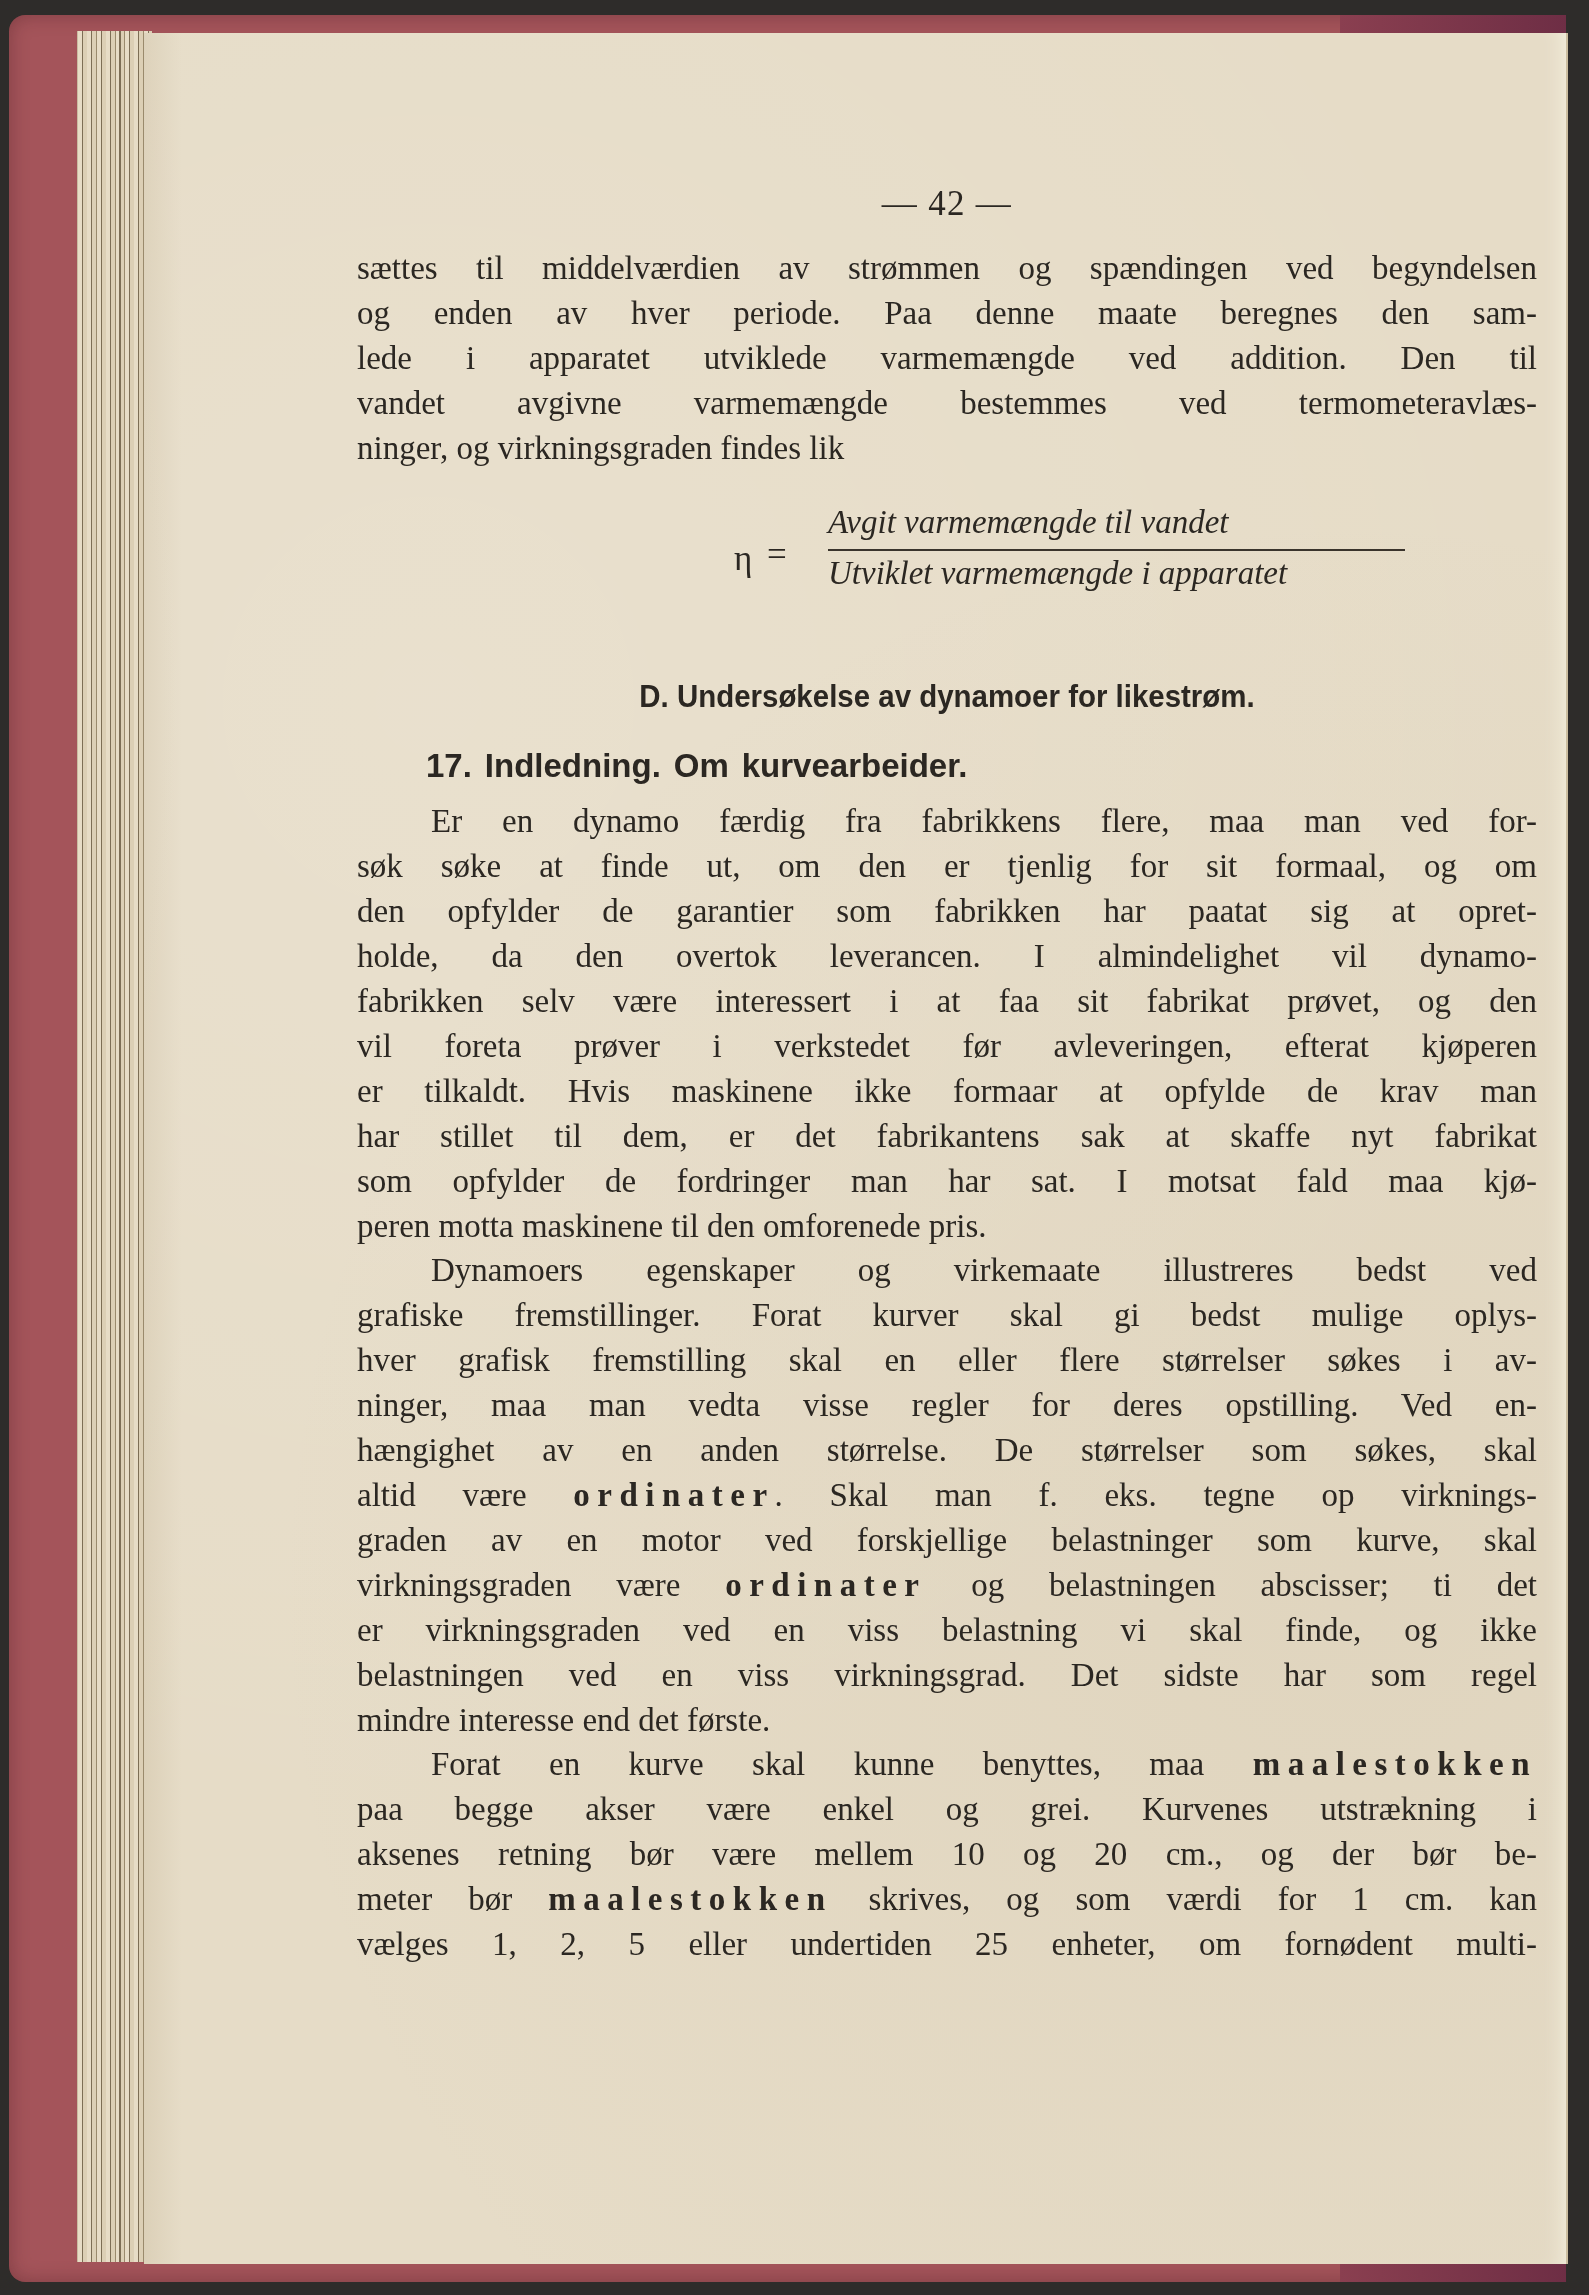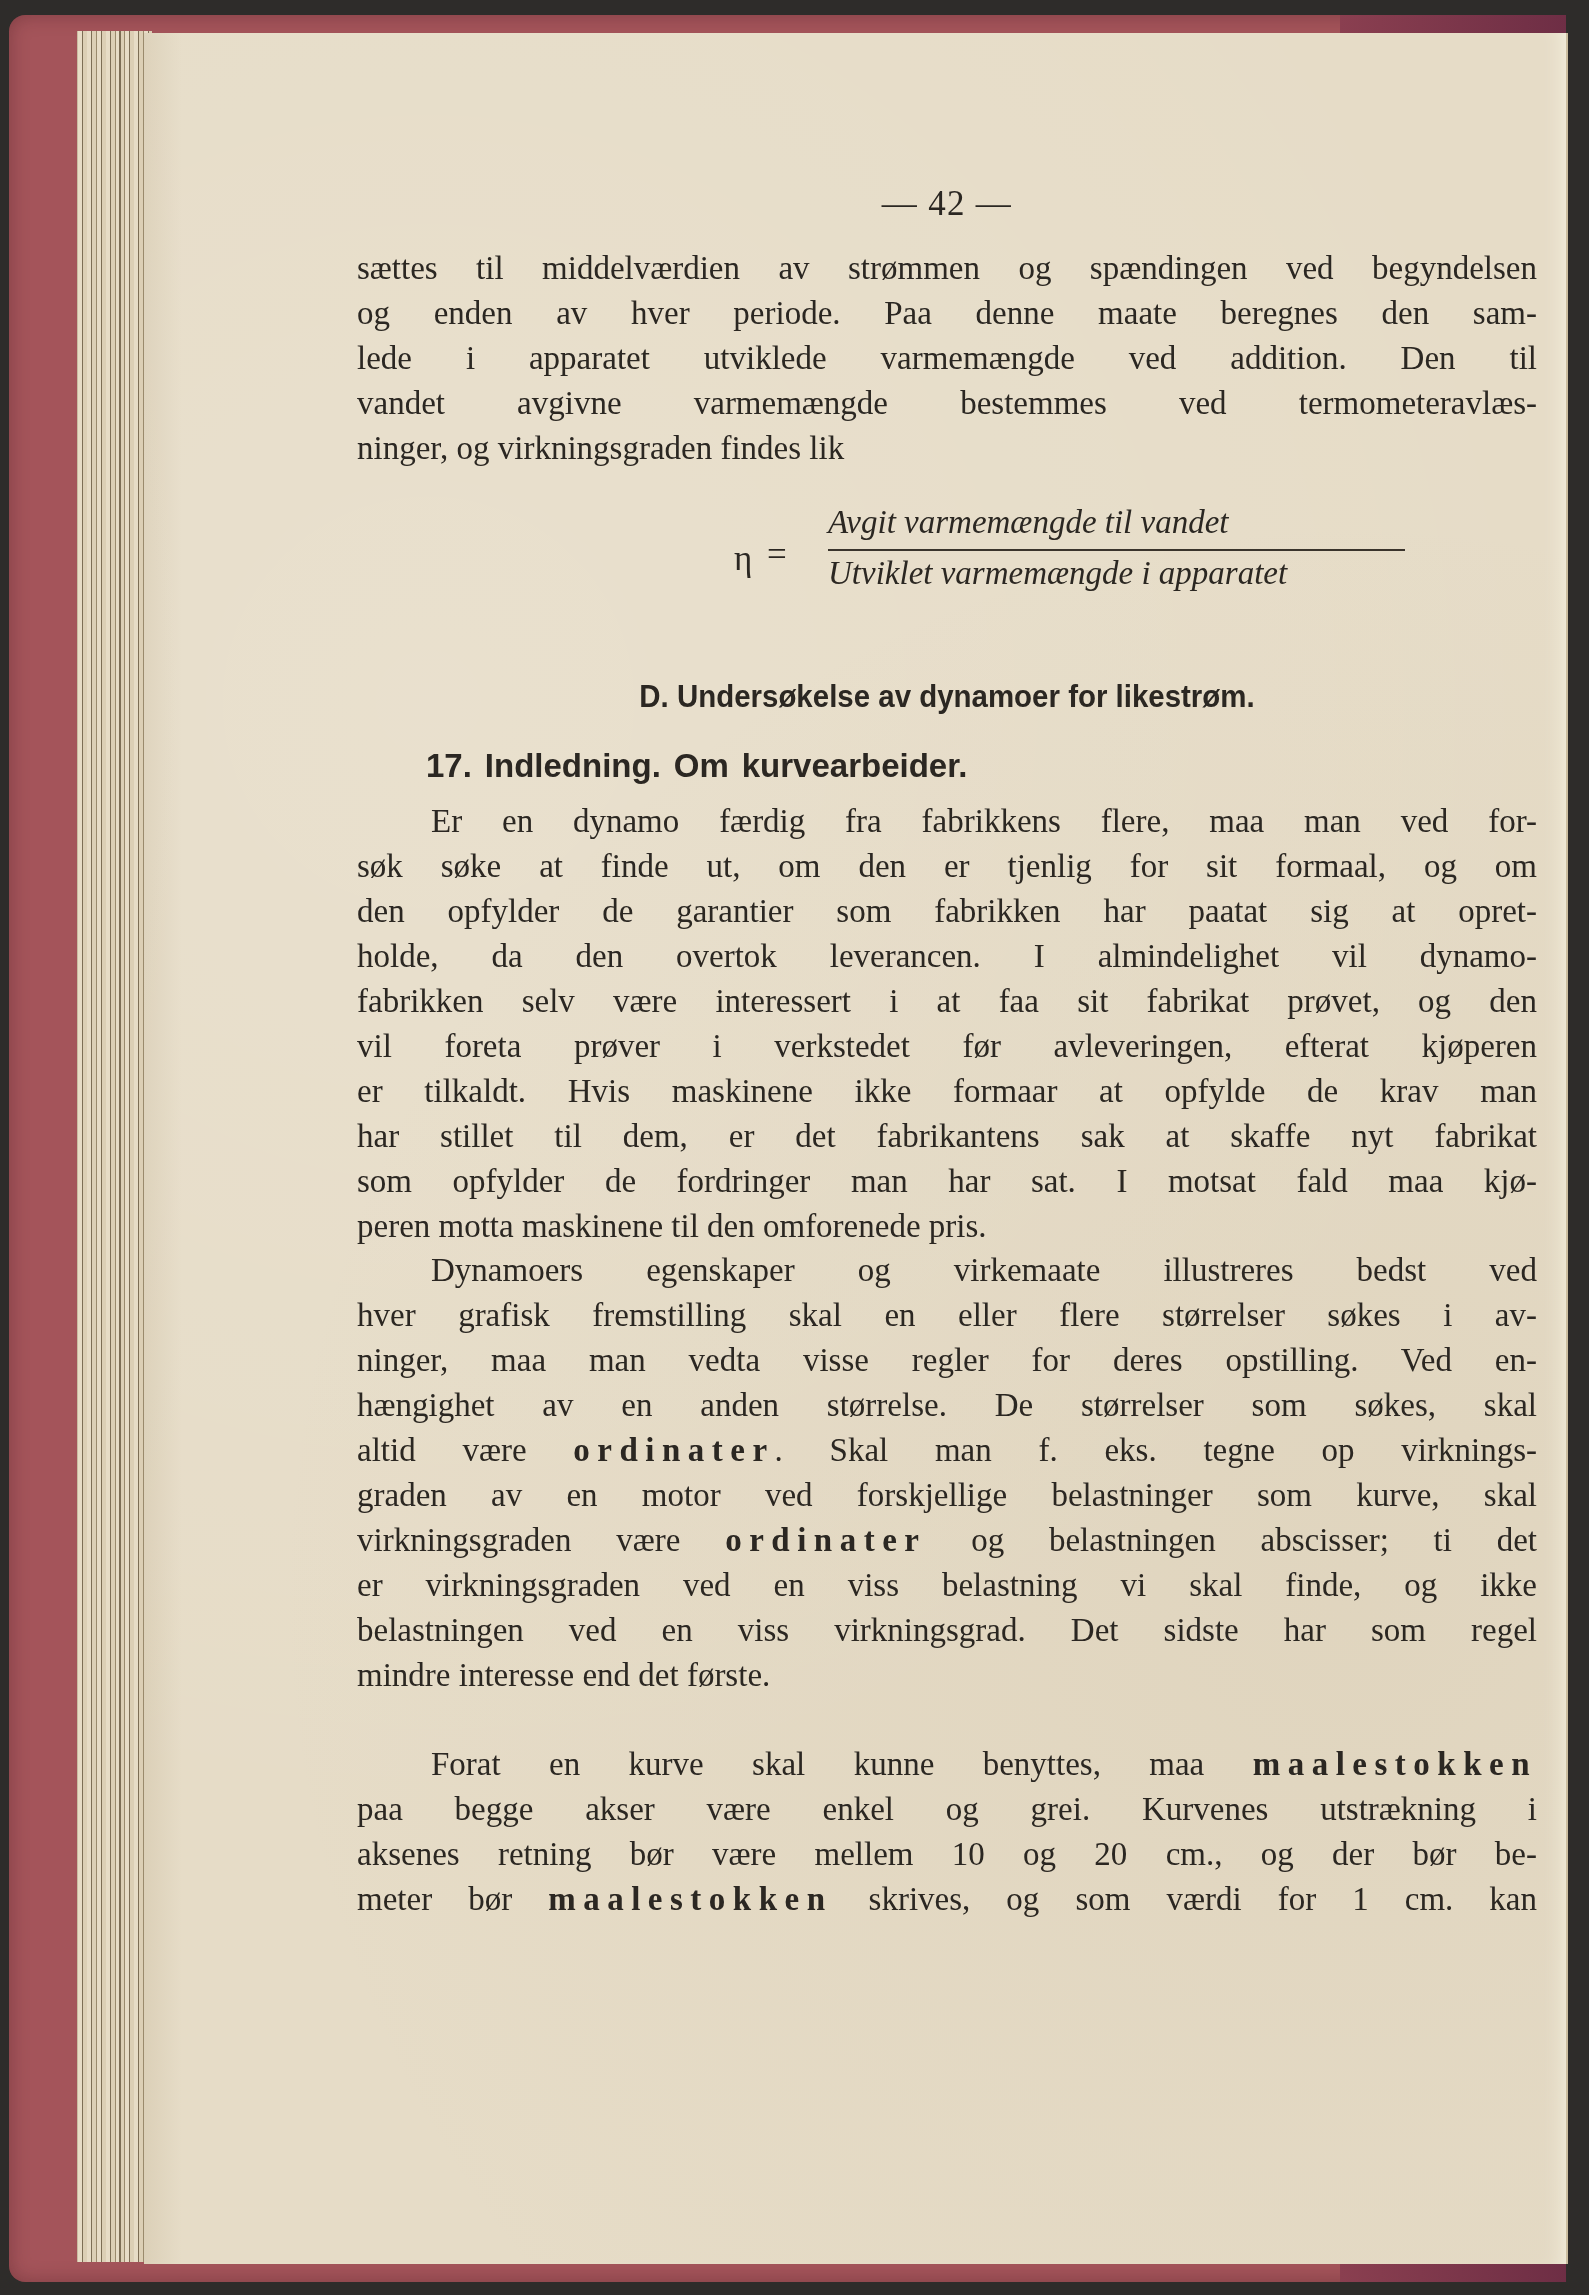--- a/index.html
+++ b/index.html
@@ -116,33 +116,35 @@
       <span class="line">fabrikken selv være interessert i at faa sit fabrikat prøvet, og den</span>
       <span class="line">vil foreta prøver i verkstedet før avleveringen, efterat kjøperen</span>
       <span class="line">er tilkaldt. Hvis maskinene ikke formaar at opfylde de krav man</span>
       <span class="line">har stillet til dem, er det fabrikantens sak at skaffe nyt fabrikat</span>
       <span class="line">som opfylder de fordringer man har sat. I motsat fald maa kjø-</span>
       <span class="line last">peren motta maskinene til den omforenede pris.</span>
     </div>
 
     <div class="para" style="top:1077px;">
       <span class="line indent">Dynamoers egenskaper og virkemaate illustreres bedst ved</span>
+      <span class="line">grafiske fremstillinger. Forat kurver skal gi bedst mulige oplys-</span>
       <span class="line">hver grafisk fremstilling skal en eller flere størrelser søkes i av-</span>
       <span class="line">ninger, maa man vedta visse regler for deres opstilling. Ved en-</span>
       <span class="line">hængighet av en anden størrelse. De størrelser som søkes, skal</span>
       <span class="line">altid være <span class="spaced">ordinater</span>. Skal man f. eks. tegne op virknings-</span>
       <span class="line">graden av en motor ved forskjellige belastninger som kurve, skal</span>
       <span class="line">virkningsgraden være <span class="spaced">ordinater</span> og belastningen abscisser; ti det</span>
       <span class="line">er virkningsgraden ved en viss belastning vi skal finde, og ikke</span>
       <span class="line">belastningen ved en viss virkningsgrad. Det sidste har som regel</span>
       <span class="line last">mindre interesse end det første.</span>
     </div>
 
     <div class="para" style="top:1571px;">
       <span class="line indent">Forat en kurve skal kunne benyttes, maa <span class="spaced">maalestokken</span></span>
       <span class="line">paa begge akser være enkel og grei. Kurvenes utstrækning i</span>
       <span class="line">aksenes retning bør være mellem 10 og 20 cm., og der bør be-</span>
       <span class="line">meter bør <span class="spaced">maalestokken</span> skrives, og som værdi for 1 cm. kan</span>
+      <span class="line">vælges 1, 2, 5 eller undertiden 25 enheter, om fornødent multi-</span>
     </div>
 
   </div>
 </div>
 
 
 </body></html>

